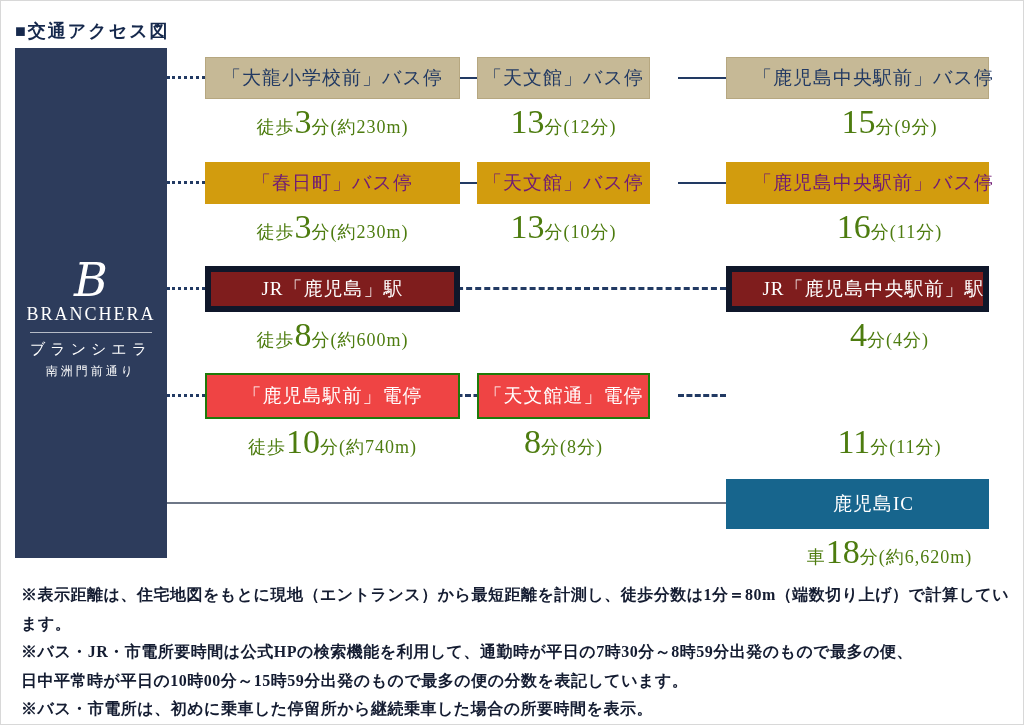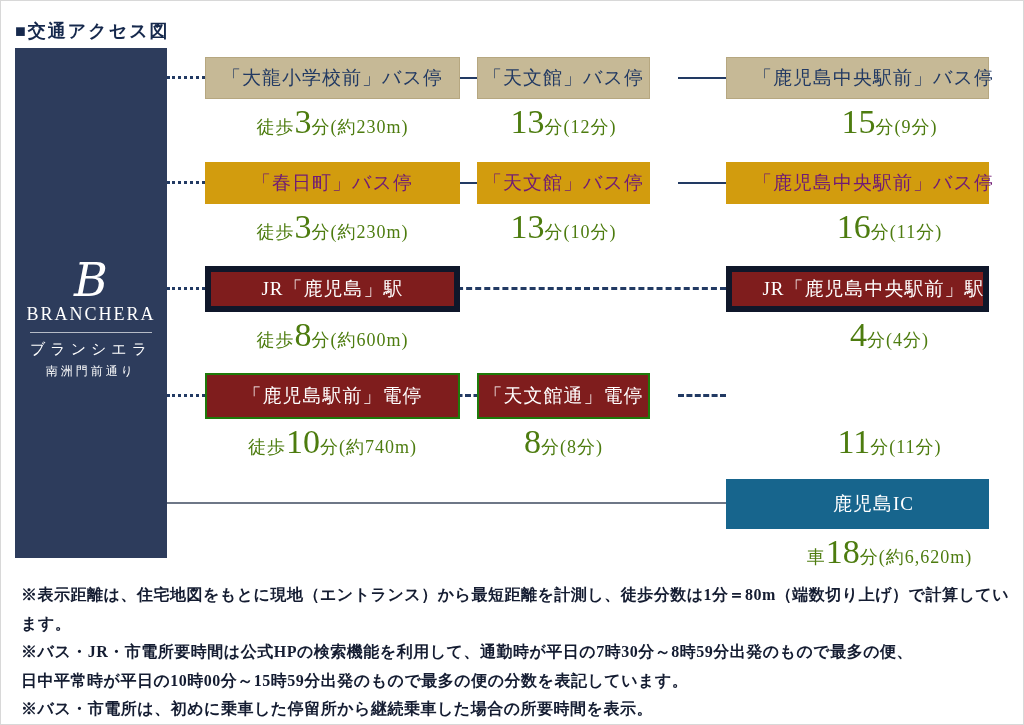--- a/index.html
+++ b/index.html
@@ -32,21 +32,21 @@
   .col2{left:476px;width:173px;align-items:center;}
   .col3{left:725px;width:263px;padding-left:32px;}
   .r1{top:56px;height:42px;}
   .r2{top:161px;height:42px;}
   .r3{top:265px;height:46px;}
   .r4{top:372px;height:46px;}
   .r5{top:478px;height:50px;}
   .beige{background:#c6b996;color:#223a63;border:1px solid #b6a780;}
   .gold{background:#d29c0e;color:#701a75;}
   .purple{background:#7f1d1d;color:#fff;border:6px solid #0f172a;}
-  .green{background:#7f1d1d;color:#fff;border:2px solid #1e7a0a;}
+  .green{background:#ef4444;color:#fff;border:2px solid #1e7a0a;}
   .blue{background:#17658d;color:#fff;}
   
   .time{
     position:absolute;text-align:center;color:#4d7c0f;font-size:18px;
     letter-spacing:1px;white-space:nowrap;
   }
   .t1{top:102px;}.t2{top:207px;}.t3{top:315px;}.t4{top:422px;}.t5{top:532px;}
   .tb{font-size:34px;letter-spacing:0;}
   
   .dot{position:absolute;left:166px;width:38px;border-top:3px dotted #223a63;}

